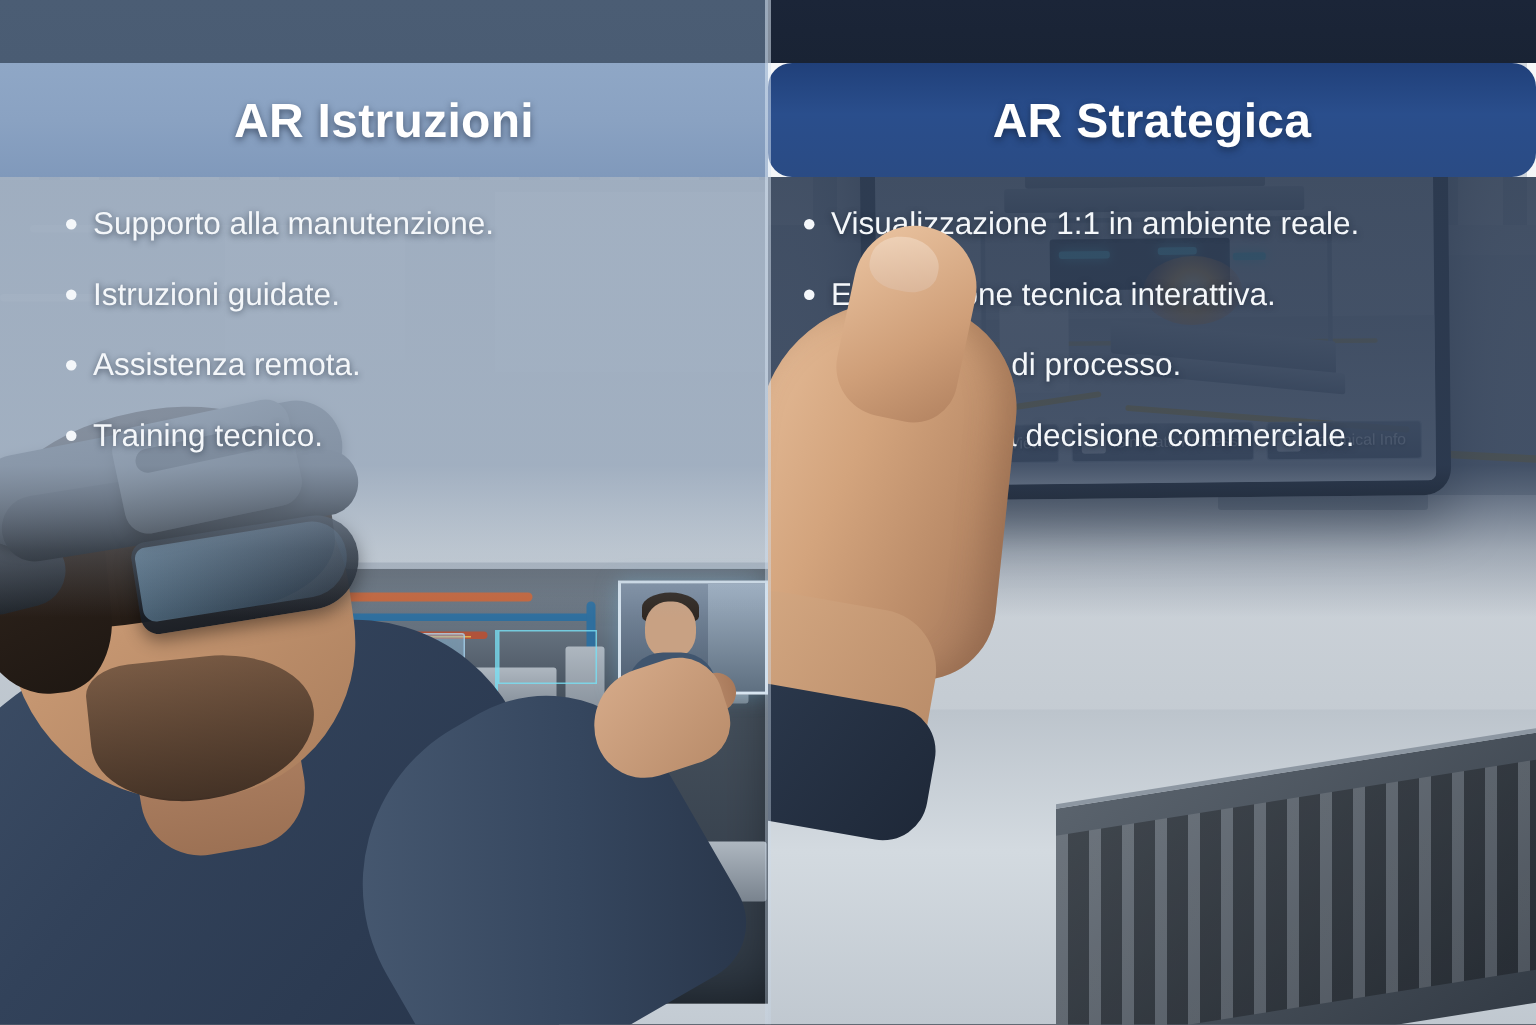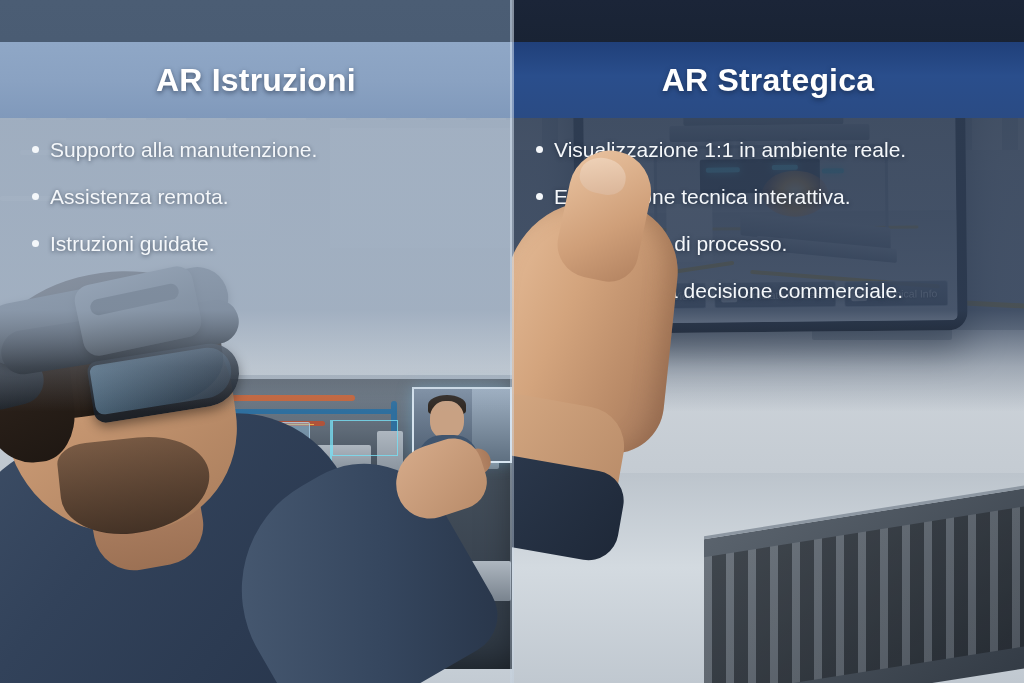--- a/index.html
+++ b/index.html
@@ -179,30 +179,30 @@
     background:linear-gradient(120deg,#2f3d52,#1e2838);border-radius:30px;transform:rotate(10deg);}
 
   
   .topstrip{position:absolute;left:0;top:0;width:100%;height:42px;}
   .topstrip.l{background:linear-gradient(180deg,#4b5d74,#4a5c73);}
   .topstrip.r{background:linear-gradient(180deg,#1b2538,#192334);}
 
   .hdr{position:absolute;left:0;top:42px;width:100%;height:76px;
     display:flex;align-items:center;justify-content:center;}
   .hdr.l{background:linear-gradient(180deg,#8fa7c6 0%,#8aa2c2 50%,#8099bb 100%);}
-  .hdr.r{background:linear-gradient(180deg,#20407a 0%,#2a4e8c 45%,#2a4b84 100%);}
+  .hdr.r{background:linear-gradient(180deg,#20407a 0%,#2a4e8c 45%,#2a4b84 100%);border-radius:16px;}
   .hdr h1{margin:0;color:#ffffff;font-size:32px;font-weight:bold;letter-spacing:.2px;
     text-shadow:0 2px 5px rgba(15,25,45,.55);}
 
   .tint{position:absolute;left:0;top:118px;width:100%;height:565px;}
   .tint.l{background:linear-gradient(180deg,rgba(150,166,186,.88) 0%,rgba(150,166,186,.80) 34%,rgba(152,168,188,.25) 44%,rgba(160,175,194,0) 52%);}
   .tint.r{background:linear-gradient(180deg,rgba(47,62,85,.90) 0%,rgba(49,64,88,.86) 34%,rgba(50,66,90,.30) 44%,rgba(52,68,92,0) 52%);}
 
   .bullets{position:absolute;top:138px;margin:0;padding:0;list-style:none;z-index:3;}
-  .bullets.l{left:32px;width:440px;}
+  .bullets.l{left:44px;width:440px;}
   .bullets.r{left:536px;width:470px;}
   .bullets li{display:flex;align-items:flex-start;gap:11px;margin-bottom:23px;
     font-size:21px;color:#f4f7fa;text-shadow:0 1px 4px rgba(20,30,45,.6);line-height:1.15;}
   .bullets li .dot{flex:0 0 auto;width:7px;height:7px;border-radius:50%;background:#f4f7fa;margin-top:8px;}
 
   .divider{position:absolute;left:510px;top:0;width:4px;height:683px;
     background:linear-gradient(180deg,rgba(220,232,245,.55),rgba(200,215,232,.35));z-index:5;}
 </style>
 </head>
 <body>
@@ -368,25 +368,29 @@
     <div class="tint r"></div>
   </div>
 
   <ul class="bullets l">
     <li>
         <span class="dot"></span>
         <span>Supporto alla manutenzione.</span>
       </li>
     <li>
         <span class="dot"></span>
+        <span>Istruzioni guidate.</span>
+      </li>
+    <li>
+        <span class="dot"></span>
         <span>Assistenza remota.</span>
       </li>
     <li>
         <span class="dot"></span>
-        <span>Istruzioni guidate.</span>
+        <span>Training tecnico.</span>
       </li>
   </ul>
 
   <ul class="bullets r">
     <li>
         <span class="dot"></span>
         <span>Visualizzazione 1:1 in ambiente reale.</span>
       </li>
     <li>
         <span class="dot"></span>

